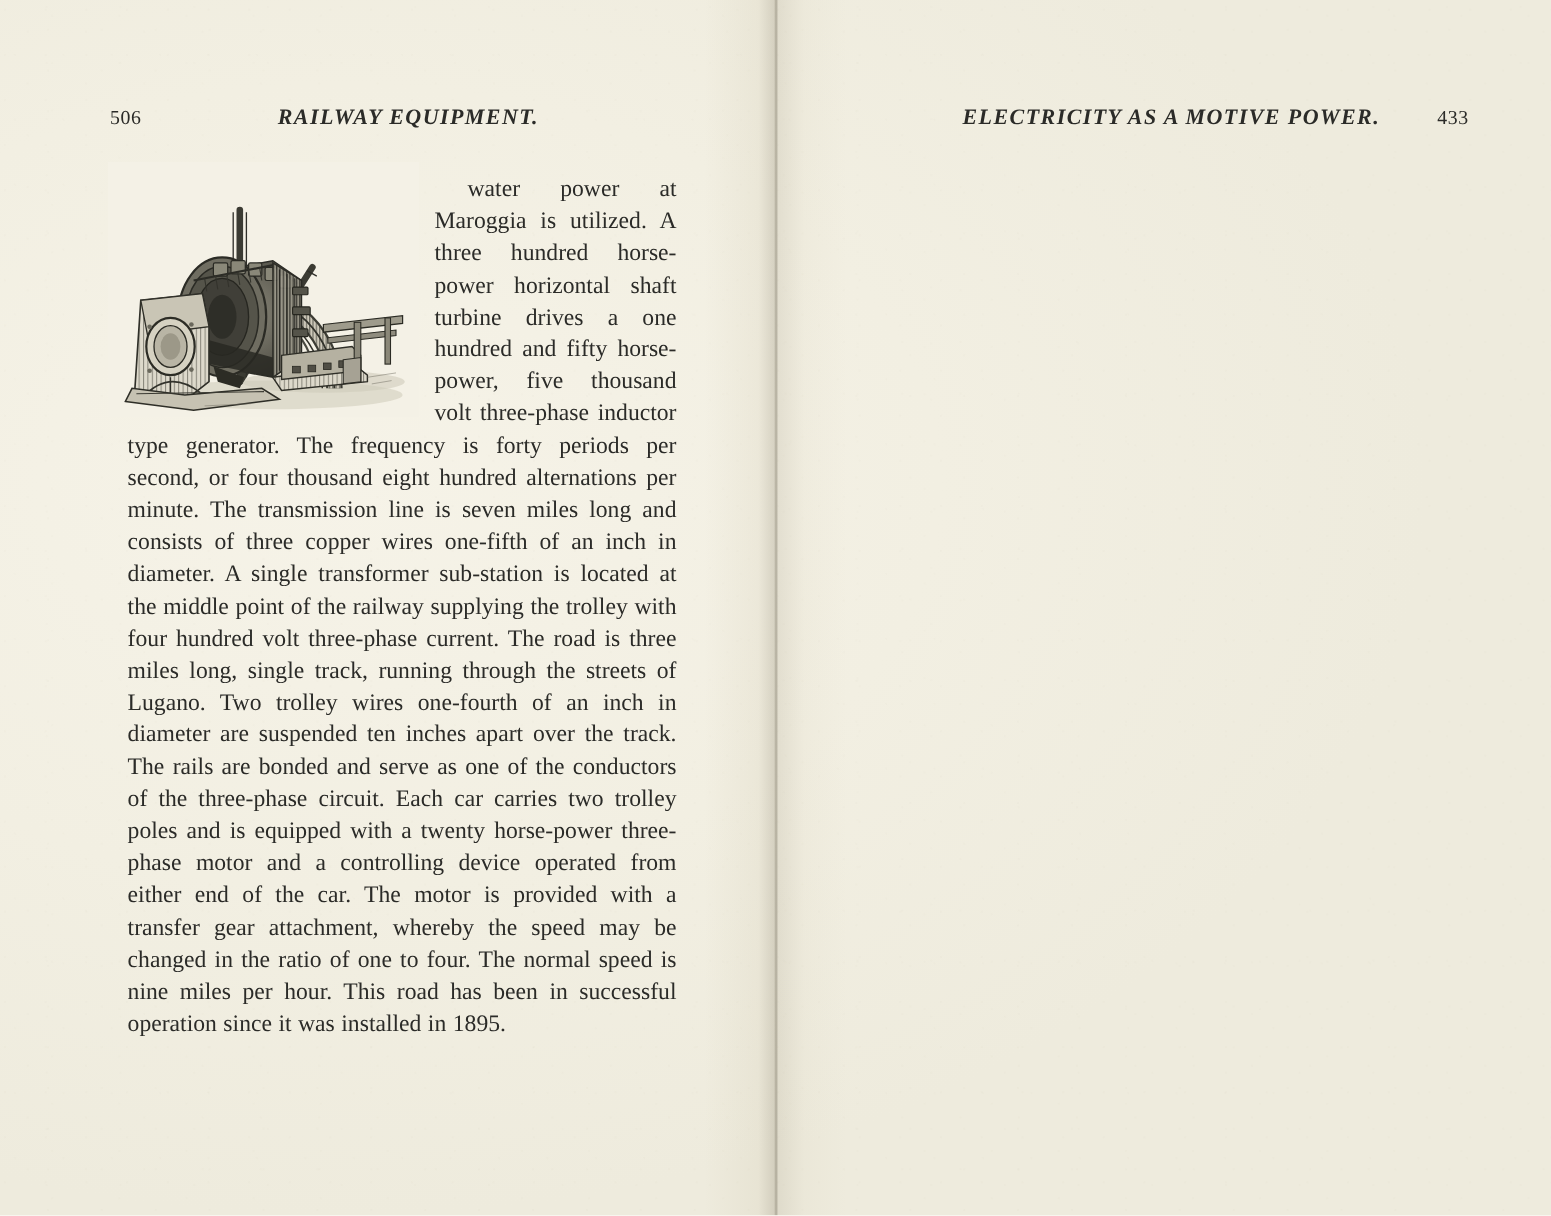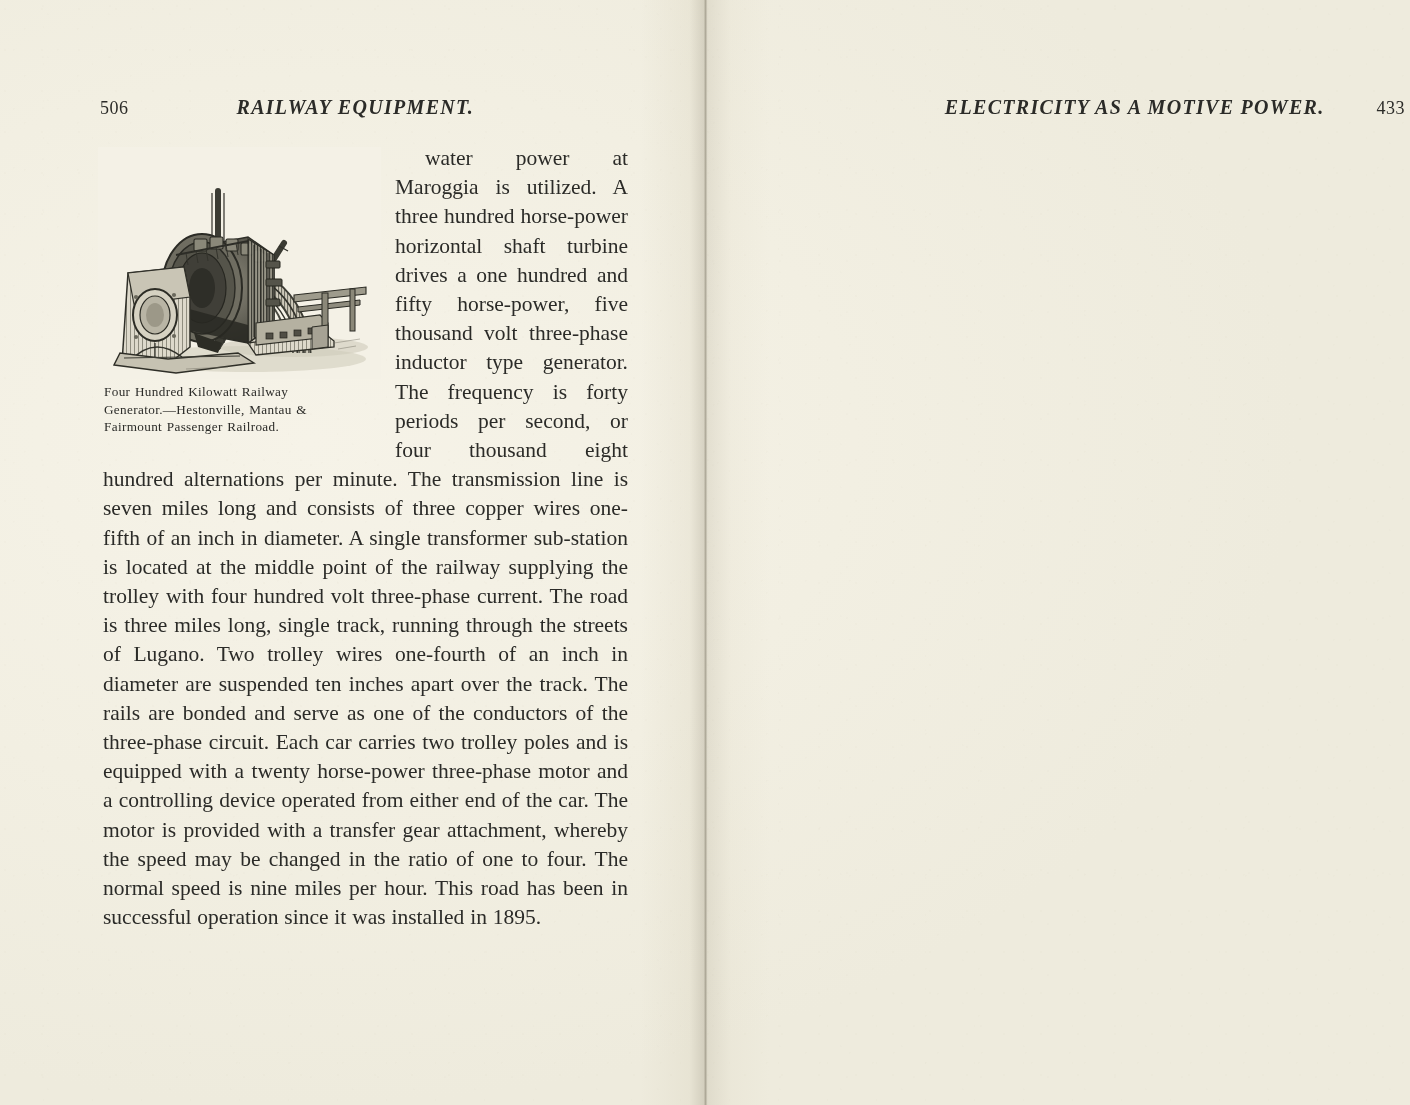--- a/index.html
+++ b/index.html
@@ -77,40 +77,40 @@
     font-family: "Liberation Serif", "DejaVu Serif", serif;
     font-size: 18px;
     letter-spacing: .5px;
   }
   .runtitle {
     font-style: italic;
     font-weight: bold;
     letter-spacing: 1.3px;
     font-size: 20px;
   }
-  .rh-left  { left: 100px; width: 540px; }
+  .rh-left  { left: 100px; width: 540px; gap: 16px; }
   .rh-left .folio { margin-right: 108px; }
-  .rh-right { left: 170px; width: 530px; justify-content: flex-end; }
+  .rh-right { left: 170px; width: 530px; }
   .rh-right .runtitle { margin-right: 52px; }
 
   .column {
     position: absolute;
     width: 531px;
     text-align: justify;
     text-align-last: left;
     font-size: 21.5px;
     line-height: 29.2px;
     -webkit-hyphens: none;
     hyphens: none;
     word-spacing: .5px;
   }
   .col-left  { left: 100px; top: 141px; }
 
   p.para {
-    margin: 3px;
+    margin: 16px;
     text-indent: 30px;
   }
 
   
   .figure {
     float: left;
     width: 283px;
     margin: 6px 14px 2px -2px;
     shape-outside: margin-box;
   }
@@ -285,25 +285,20 @@
               <path d="M214,180 L230,178 L230,200 L214,202 Z" fill="#a6a294" stroke="#2b2b24" stroke-width="1"></path>
             </g>
 
             <g stroke="#6d6a5e" stroke-width=".8" opacity=".55">
               <line x1="236" y1="196" x2="262" y2="192"></line>
               <line x1="240" y1="202" x2="258" y2="199"></line>
               <line x1="88" y1="222" x2="130" y2="220"></line>
             </g>
           </svg>
         </div>
-        <div class="caption">
-          <span>Four Hundred Kilowatt Railway</span><br>
-          <span>Generator.—Hestonville, Mantau &amp;</span><br>
-          <span>Fairmount Passenger Railroad.</span>
-        </div>
       </div>
 
       <p class="para">water power at Maroggia is utilized.  A three hundred horse-power horizontal shaft turbine drives a one hundred and fifty horse-power, five thousand volt three-phase inductor type generator.  The frequency is forty periods per second, or four thousand eight hundred alternations per minute.  The transmission line is seven miles long and consists of three copper wires one-fifth of an inch in diameter.  A single transformer sub-station is located at the middle point of the railway supplying the trolley with four hundred volt three-phase current.  The road is three miles long, single track, running through the streets of Lugano.  Two trolley wires one-fourth of an inch in diameter are suspended ten inches apart over the track.  The rails are bonded and serve as one of the conductors of the three-phase circuit.  Each car carries two trolley poles and is equipped with a twenty horse-power three-phase motor and a controlling device operated from either end of the car.  The motor is provided with a transfer gear attachment, whereby the speed may be changed in the ratio of one to four.  The normal speed is nine miles per hour.  This road has been in successful operation since it was installed in 1895.</p>
     </div>
   </div>
 
   <div class="page page-right">
 
     <div class="runhead rh-right">
       <span class="runtitle">ELECTRICITY AS A MOTIVE POWER.</span>

